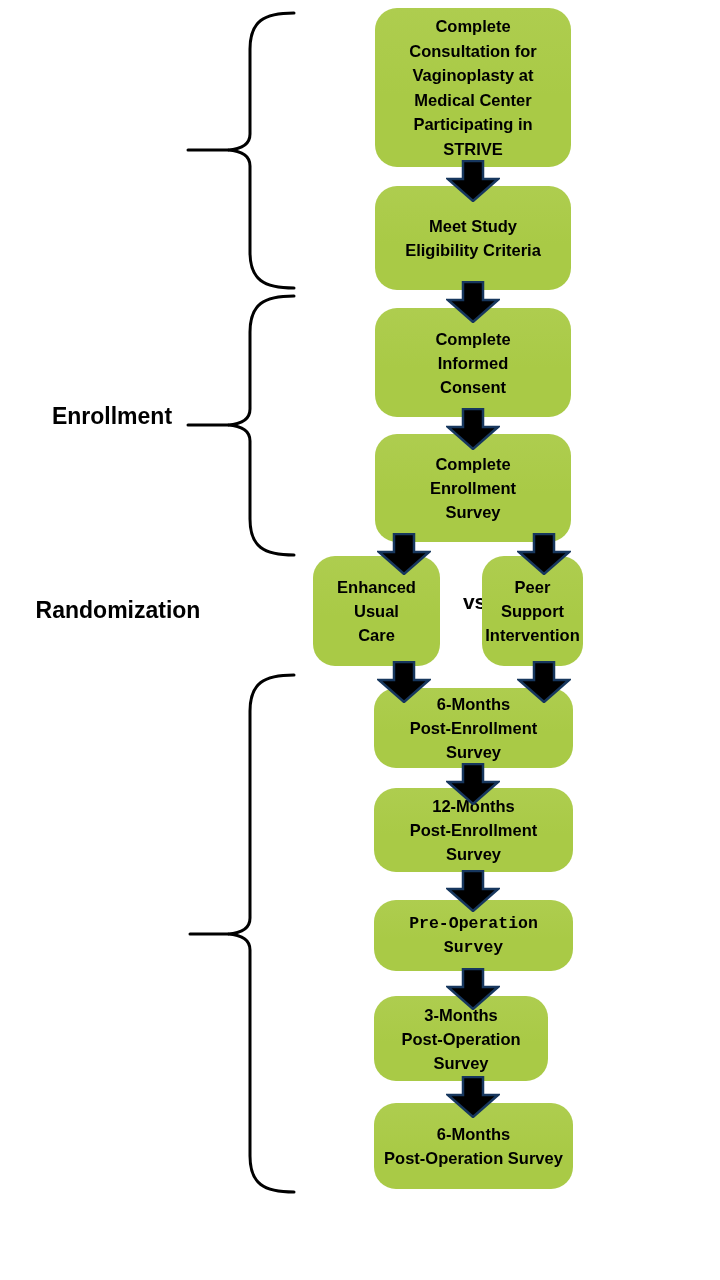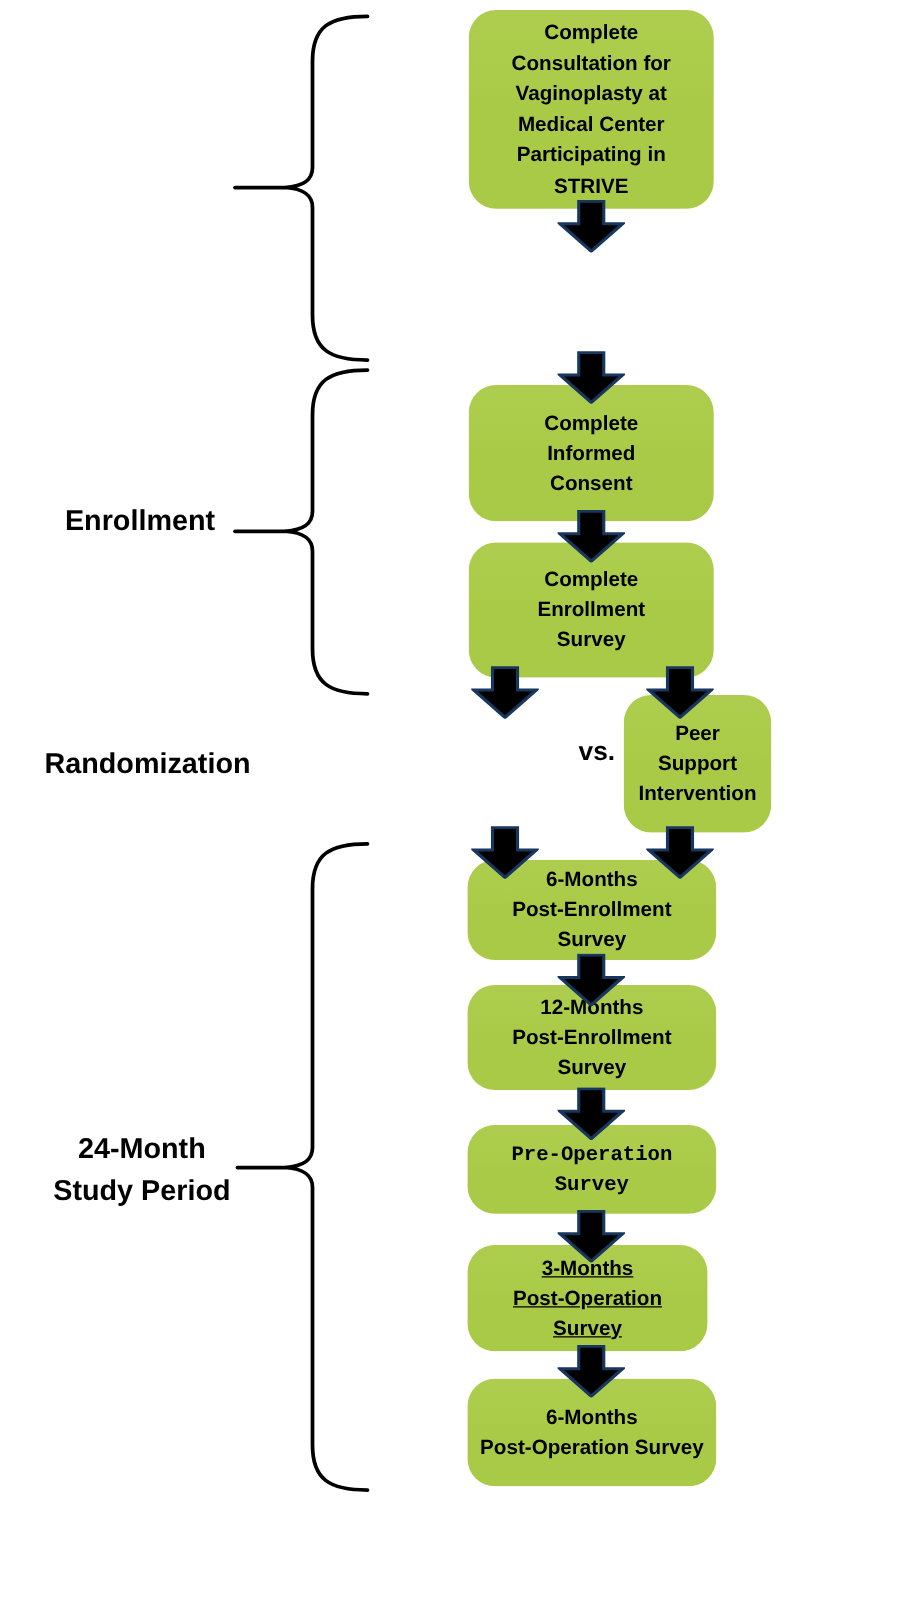--- a/index.html
+++ b/index.html
@@ -59,52 +59,53 @@
     <path d="M294 13 C264 13,250 21,250 49 L250 134 C250 144,243 149,228 150 C243 151,250 156,250 166 L250 252 C250 280,264 288,294 288"></path>
     <path d="M188 150 L228 150"></path>
     <path d="M294 296 C264 296,250 304,250 332 L250 409 C250 419,243 424,228 425 C243 426,250 431,250 441 L250 519 C250 547,264 555,294 555"></path>
     <path d="M188 425 L228 425"></path>
     <path d="M294 675 C264 675,250 683,250 711 L250 918 C250 928,243 933,228 934 C243 935,250 940,250 950 L250 1156 C250 1184,264 1192,294 1192"></path>
     <path d="M190 934 L228 934"></path>
   </svg>
 
   <div class="phase-label" style="left:12px;top:403px;width:200px;">Enrollment</div>
   <div class="phase-label" style="left:18px;top:597px;width:200px;">Randomization</div>
-  <div class="phase-label" style="left:11px;top:901px;width:205px;">
-    <span class="line">24-Month</span>
-    <span class="line">Study Period</span>
-  </div>
 
   <div class="box" style="left:375px;top:8px;width:196px;height:159px;line-height:24.5px;">Complete
 Consultation for
 Vaginoplasty at
 Medical Center
 Participating in
 STRIVE</div>
+  <div class="box" style="left:375px;top:186px;width:196px;height:104px;">Meet Study
+Eligibility Criteria</div>
   <div class="box" style="left:375px;top:308px;width:196px;height:109px;">Complete
 Informed
 Consent</div>
   <div class="box" style="left:375px;top:434px;width:196px;height:108px;">Complete
 Enrollment
 Survey</div>
 
+  <div class="box" style="left:313px;top:556px;width:127px;height:110px;">Enhanced
+Usual
+Care</div>
   <div class="vs" style="left:445px;top:590px;width:65px;">vs.</div>
-  <div class="box" style="left:499px;top:556px;width:118px;height:110px;text-align:center;">Peer
+  <div class="box" style="left:482px;top:556px;width:101px;height:110px;text-align:center;">Peer
 Support
 Intervention</div>
 
   <div class="box" style="left:374px;top:688px;width:199px;height:80px;">6-Months
 Post-Enrollment
 Survey</div>
   <div class="box" style="left:374px;top:788px;width:199px;height:84px;">12-Months
 Post-Enrollment
 Survey</div>
   <div class="box" style="left:374px;top:900px;width:199px;height:71px;font-family:Liberation Mono, monospace;">Pre-Operation
 Survey</div>
-  <div class="box" style="left:374px;top:996px;width:192px;height:85px;text-decoration:underline;">3-Months
+  <div class="box" style="left:374px;top:996px;width:174px;height:85px;">3-Months
 Post-Operation Survey</div>
   <div class="box" style="left:374px;top:1103px;width:199px;height:86px;">6-Months
 Post-Operation Survey</div>
 
   <svg class="arrow" style="left:446px;top:160px;" width="54" height="42" viewBox="0 0 54 42">
       <path d="M17 1 H37 V19 H52 L27 41 L2 19 H17 Z"></path>
     </svg>
   <svg class="arrow" style="left:446px;top:281px;" width="54" height="42" viewBox="0 0 54 42">
       <path d="M17 1 H37 V19 H52 L27 41 L2 19 H17 Z"></path>
     </svg>

